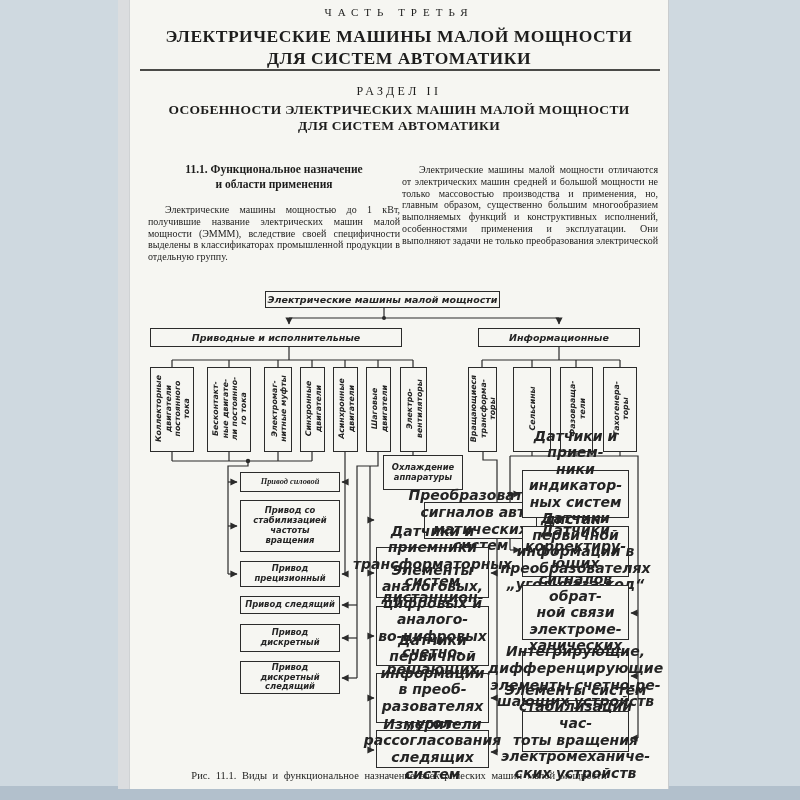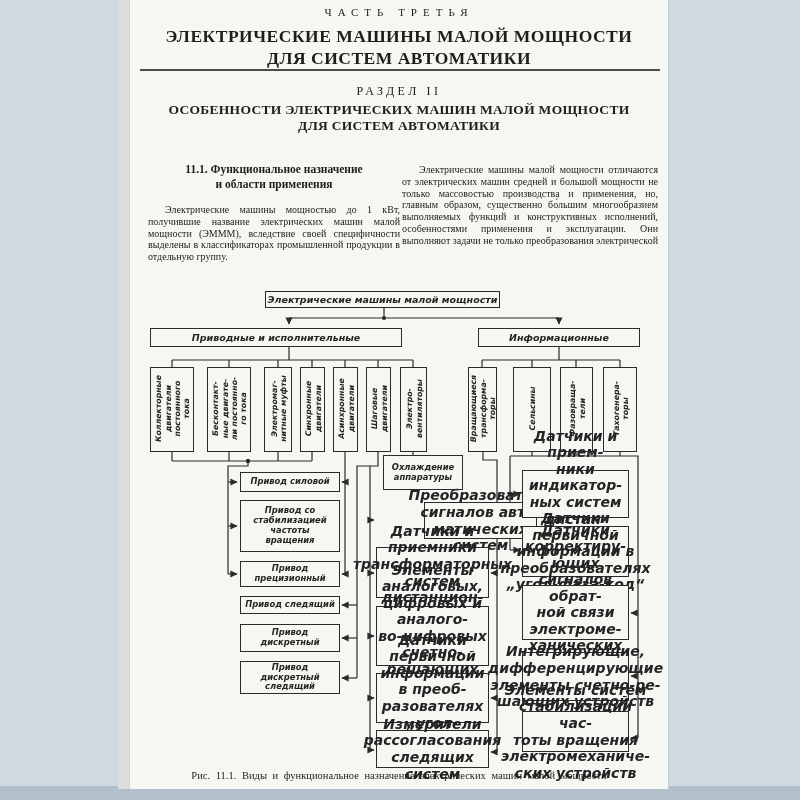--- a/index.html
+++ b/index.html
@@ -176,21 +176,21 @@
 тели</div>
       </div>
     <div class="vbox" style="left:603px;top:367px;width:34px;height:85px;">
       <div class="vt" style="width:85px;height:34px;">Тахогенера-
 торы</div>
       </div>
 
     <div class="dbox fn-big" style="left:383px;top:455px;width:80px;height:35px;">Охлаждение
 аппаратуры</div>
 
-    <div class="dbox fn-big" style="left:240px;top:472px;width:100px;height:20px;">Привод силовой</div>
+    <div class="dbox fn-big" style="left:240px;top:472px;width:100px;height:20px;font-family:Liberation Serif, serif;">Привод силовой</div>
     <div class="dbox fn-big" style="left:240px;top:500px;width:100px;height:52px;">Привод со
 стабилизацией
 частоты
 вращения</div>
     <div class="dbox fn-big" style="left:240px;top:561px;width:100px;height:26px;">Привод
 прецизионный</div>
     <div class="dbox fn-big" style="left:240px;top:596px;width:100px;height:18px;">Привод следящий</div>
     <div class="dbox fn-big" style="left:240px;top:624px;width:100px;height:28px;">Привод
 дискретный</div>
     <div class="dbox fn-big" style="left:240px;top:661px;width:100px;height:33px;">Привод

